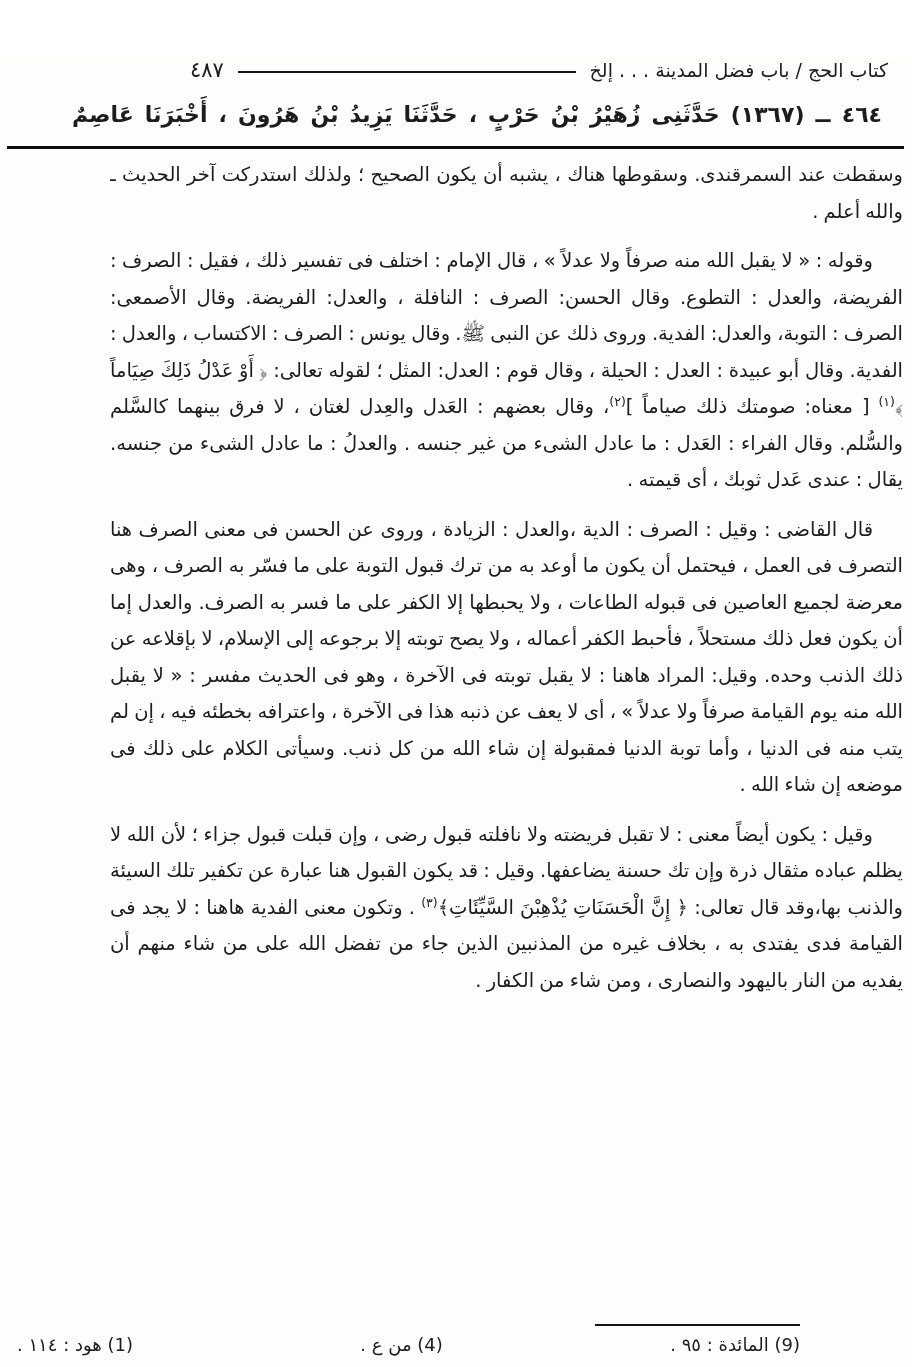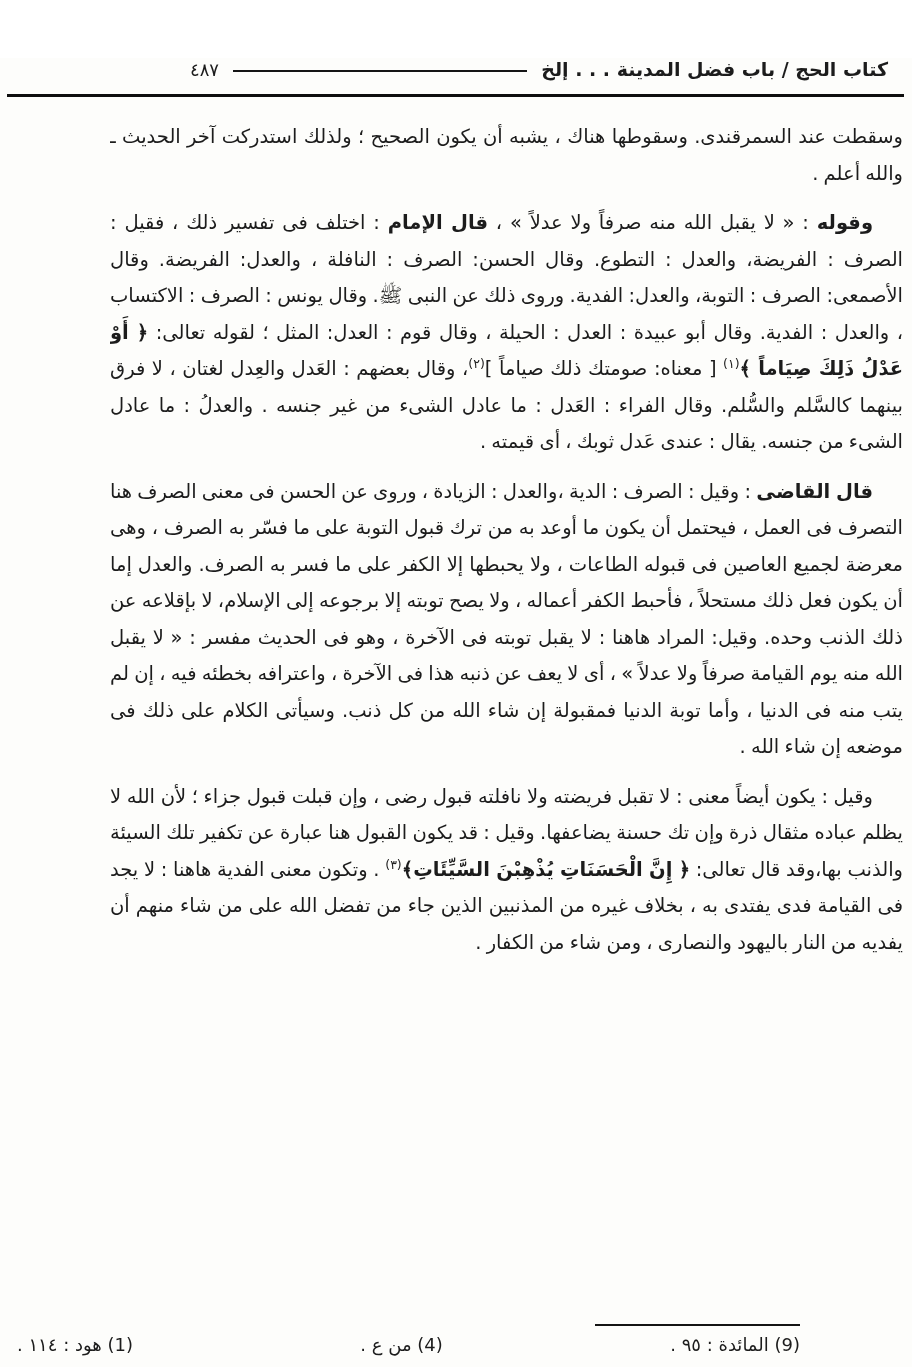--- a/index.html
+++ b/index.html
@@ -15,53 +15,53 @@
     background:#fdfdfb;
     color:#1c1c1c;
     direction:rtl;
   }
   
   .header{
     display:flex;align-items:center;
     margin:58px 24px 0 190px;
     font-size:19px;
   }
-  .header-title{white-space:nowrap;font-weight:700;}
+  .header-title{white-space:nowrap;font-weight:400;}
   .header-rule{
     flex:1;height:0;
     border-top:2.5px solid #151515;
     margin:4px 14px 0 14px;
   }
-  .page-number{font-size:18px;letter-spacing:1px;}
+  .page-number{font-size:21px;letter-spacing:1px;}
   
   .hadith{
     margin:16px 30px 0 72px;
     font-size:22px;font-weight:bold;
     line-height:1.55;
     text-align:justify;text-align-last:justify;
     white-space:nowrap;
   }
   
   .rule-thick{
     margin:14px 8px 0 7px;
     border-top:3.5px solid #0e0e0e;
   }
   
   .body{
-    margin:22px 9px 0 110px;
+    margin:8px 9px 0 110px;
     font-size:19.5px;
     line-height:36.5px;
     text-align:justify;
     word-spacing:-1px;
     max-height:1050px;overflow:hidden;
   }
   .para{margin:0 0 13px 0;}
   .para.indent{text-indent:30px;}
   .para.justify-last{text-align-last:justify;}
-  .b{font-weight:bold;}
+  .b{font-weight:normal;}
   sup.fnm{
     font-size:12.5px;
     vertical-align:super;
     line-height:0;
     font-weight:normal;
   }
   
   .footnotes{
     position:absolute;
     top:1266px;left:17px;right:112px;
@@ -80,20 +80,21 @@
 <body>
 
 <div class="page">
 
   <div class="header">
     <span class="header-title">كتاب الحج / باب فضل المدينة . . . إلخ</span>
     <span class="header-rule"></span>
     <span class="page-number">٤٨٧</span>
   </div>
 
+  <div class="hadith">٤٦٤ ــ (١٣٦٧) حَدَّثَنِى زُهَيْرُ بْنُ حَرْبٍ ، حَدَّثَنَا يَزِيدُ بْنُ هَرُونَ ، أَخْبَرَنَا عَاصِمٌ</div>
 
   <div class="rule-thick"></div>
 
   <div class="body">
 
     <p class="para"><span>وسقطت عند السمرقندى. وسقوطها هناك ، يشبه أن يكون الصحيح ؛ ولذلك استدركت آخر الحديث ـ والله أعلم .</span></p>
 
     <p class="para indent"><span class="b">وقوله</span><span> : « لا يقبل الله منه صرفاً ولا عدلاً » ، </span><span class="b">قال الإمام</span><span> : اختلف فى تفسير ذلك ، فقيل : الصرف : الفريضة، والعدل : التطوع. وقال الحسن: الصرف : النافلة ، والعدل: الفريضة. وقال الأصمعى: الصرف : التوبة، والعدل: الفدية. وروى ذلك عن النبى ﷺ. وقال يونس : الصرف : الاكتساب ، والعدل : الفدية. وقال أبو عبيدة : العدل : الحيلة ، وقال قوم : العدل: المثل ؛ لقوله تعالى: </span><span class="b">﴿ أَوْ عَدْلُ ذَلِكَ صِيَاماً ﴾</span><sup class="fnm">(١)</sup><span> [ معناه: صومتك ذلك صياماً ]</span><sup class="fnm">(٢)</sup><span>، وقال بعضهم : العَدل والعِدل لغتان ، لا فرق بينهما كالسَّلم والسُّلم. وقال الفراء : العَدل : ما عادل الشىء من غير جنسه . والعدلُ : ما عادل الشىء من جنسه. يقال : عندى عَدل ثوبك ، أى قيمته .</span></p>
 
     <p class="para indent"><span class="b">قال القاضى</span><span> : وقيل : الصرف : الدية ،والعدل : الزيادة ، وروى عن الحسن فى معنى الصرف هنا التصرف فى العمل ، فيحتمل أن يكون ما أوعد به من ترك قبول التوبة على ما فسّر به الصرف ، وهى معرضة لجميع العاصين فى قبوله الطاعات ، ولا يحبطها إلا الكفر على ما فسر به الصرف. والعدل إما أن يكون فعل ذلك مستحلاً ، فأحبط الكفر أعماله ، ولا يصح توبته إلا برجوعه إلى الإسلام، لا بإقلاعه عن ذلك الذنب وحده. وقيل: المراد هاهنا : لا يقبل توبته فى الآخرة ، وهو فى الحديث مفسر : « لا يقبل الله منه يوم القيامة صرفاً ولا عدلاً » ، أى لا يعف عن ذنبه هذا فى الآخرة ، واعترافه بخطئه فيه ، إن لم يتب منه فى الدنيا ، وأما توبة الدنيا فمقبولة إن شاء الله من كل ذنب. وسيأتى الكلام على ذلك فى موضعه إن شاء الله .</span></p>

